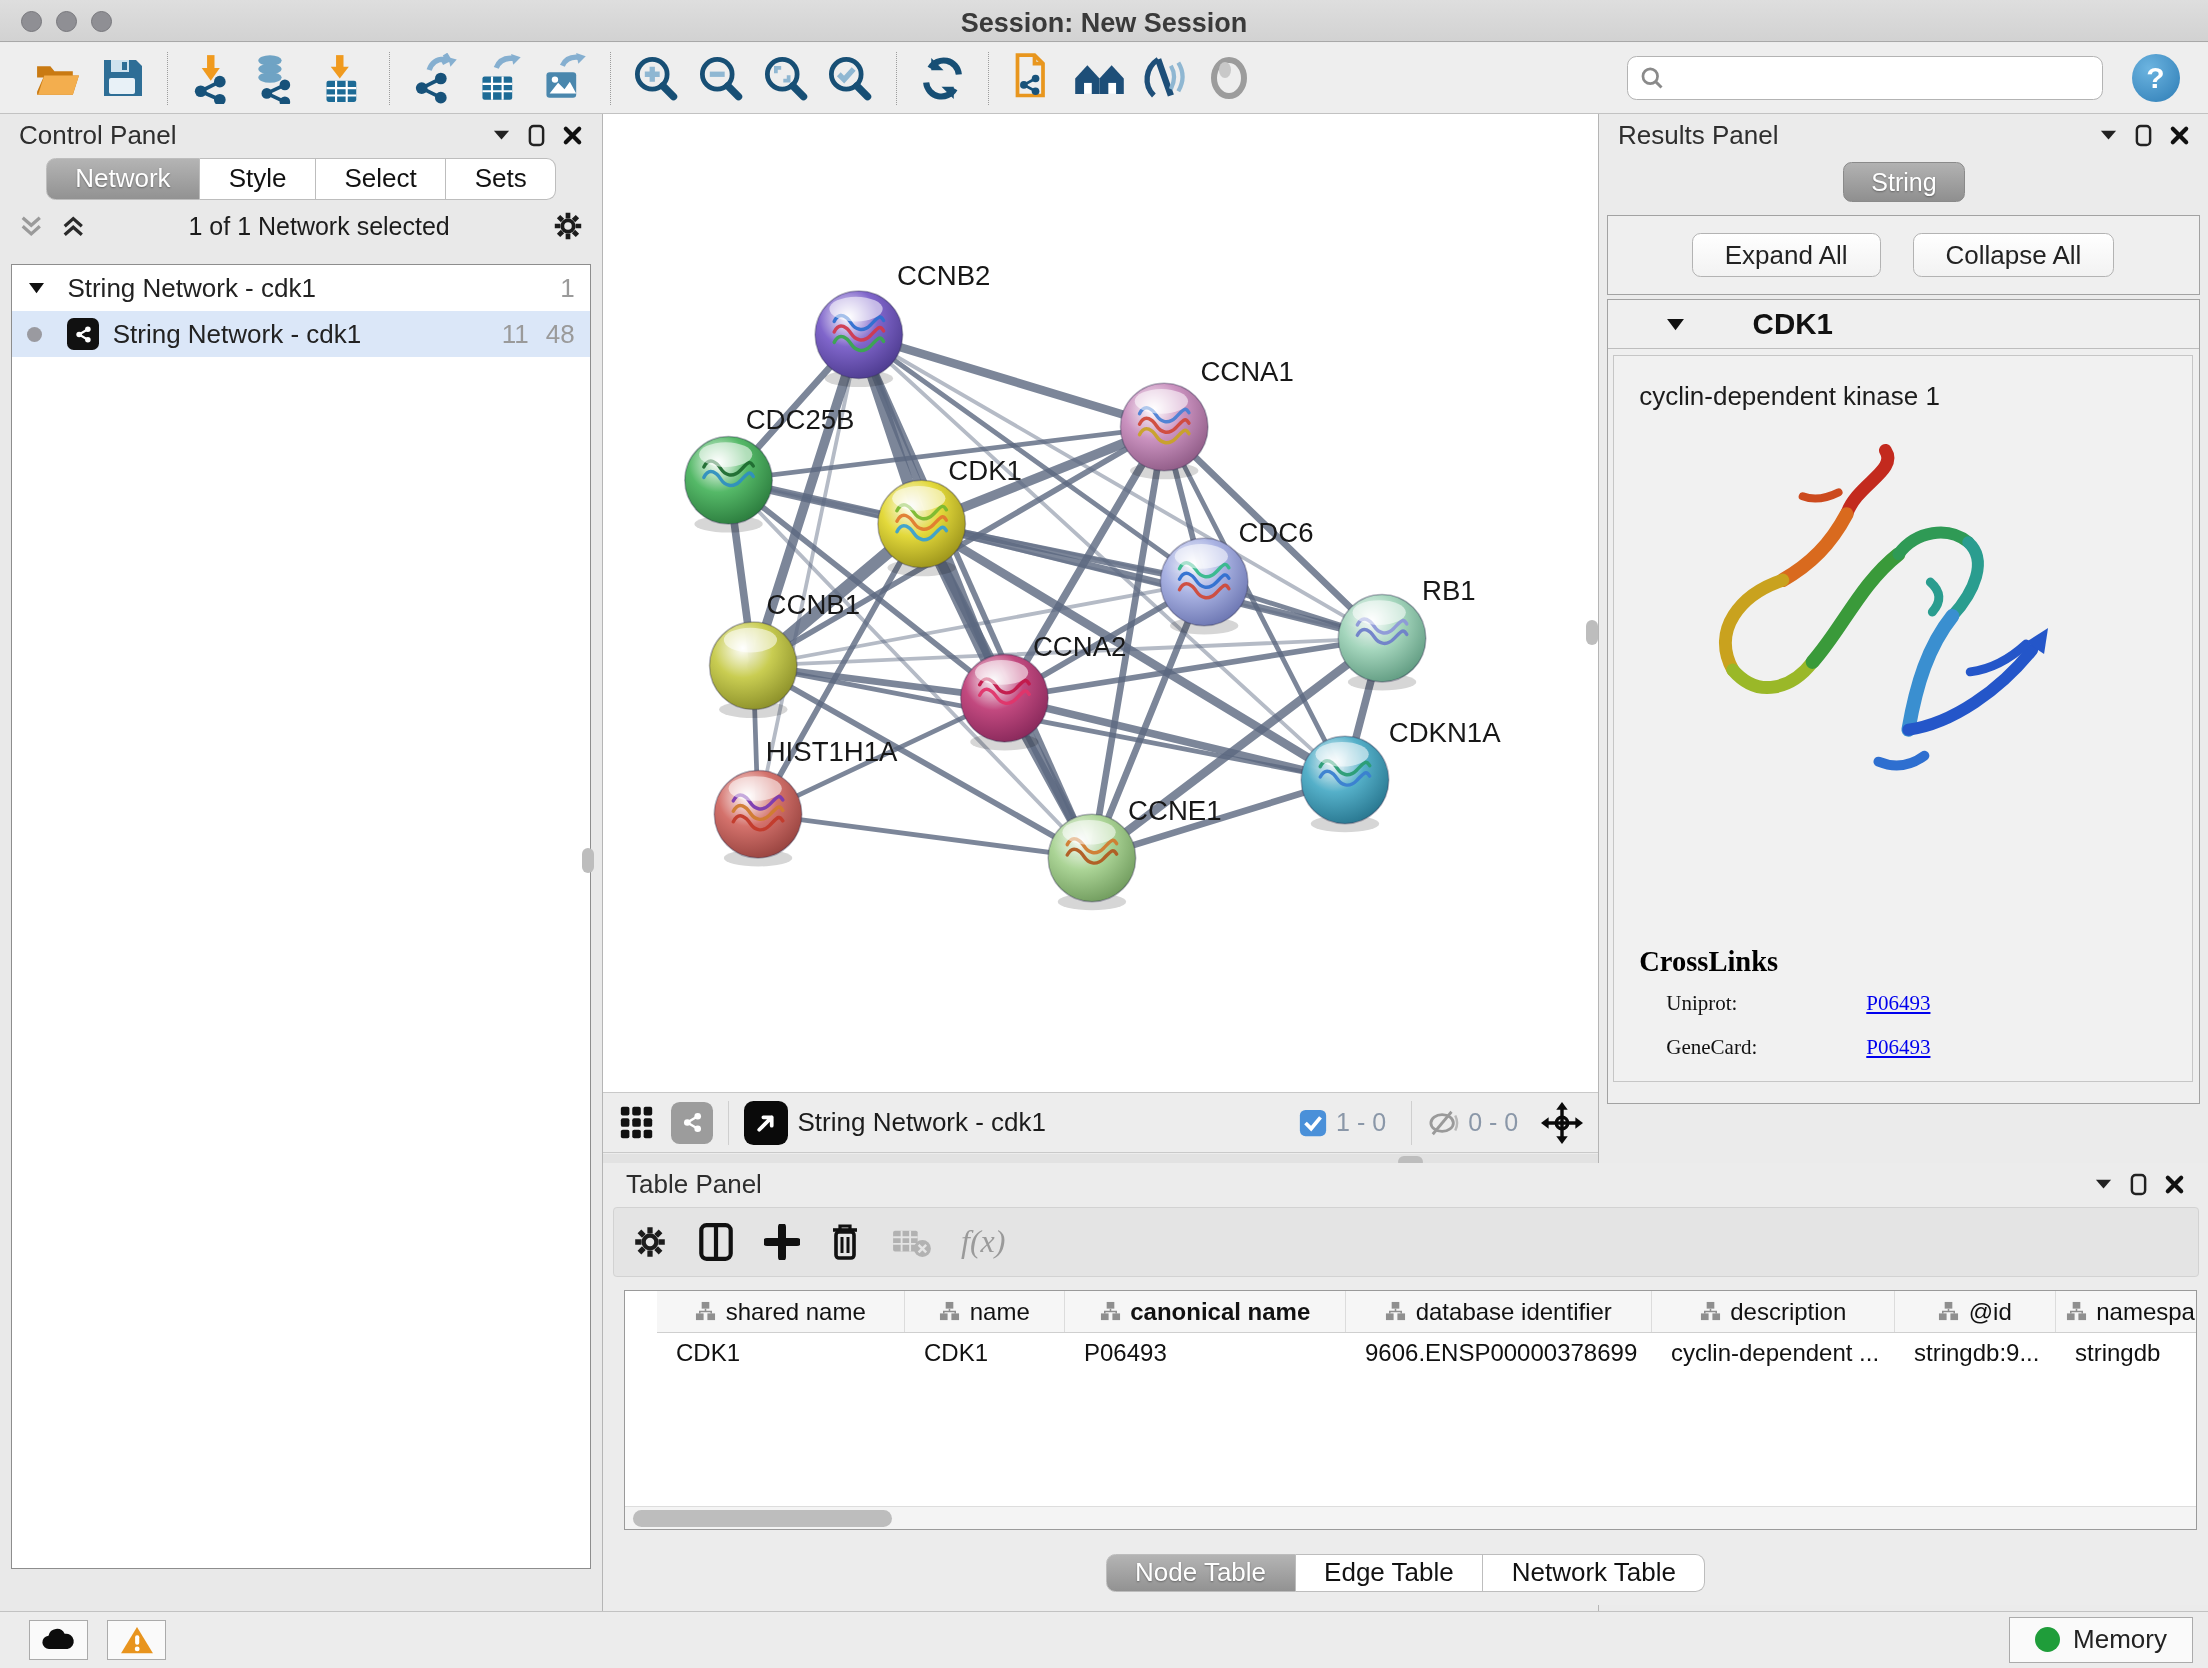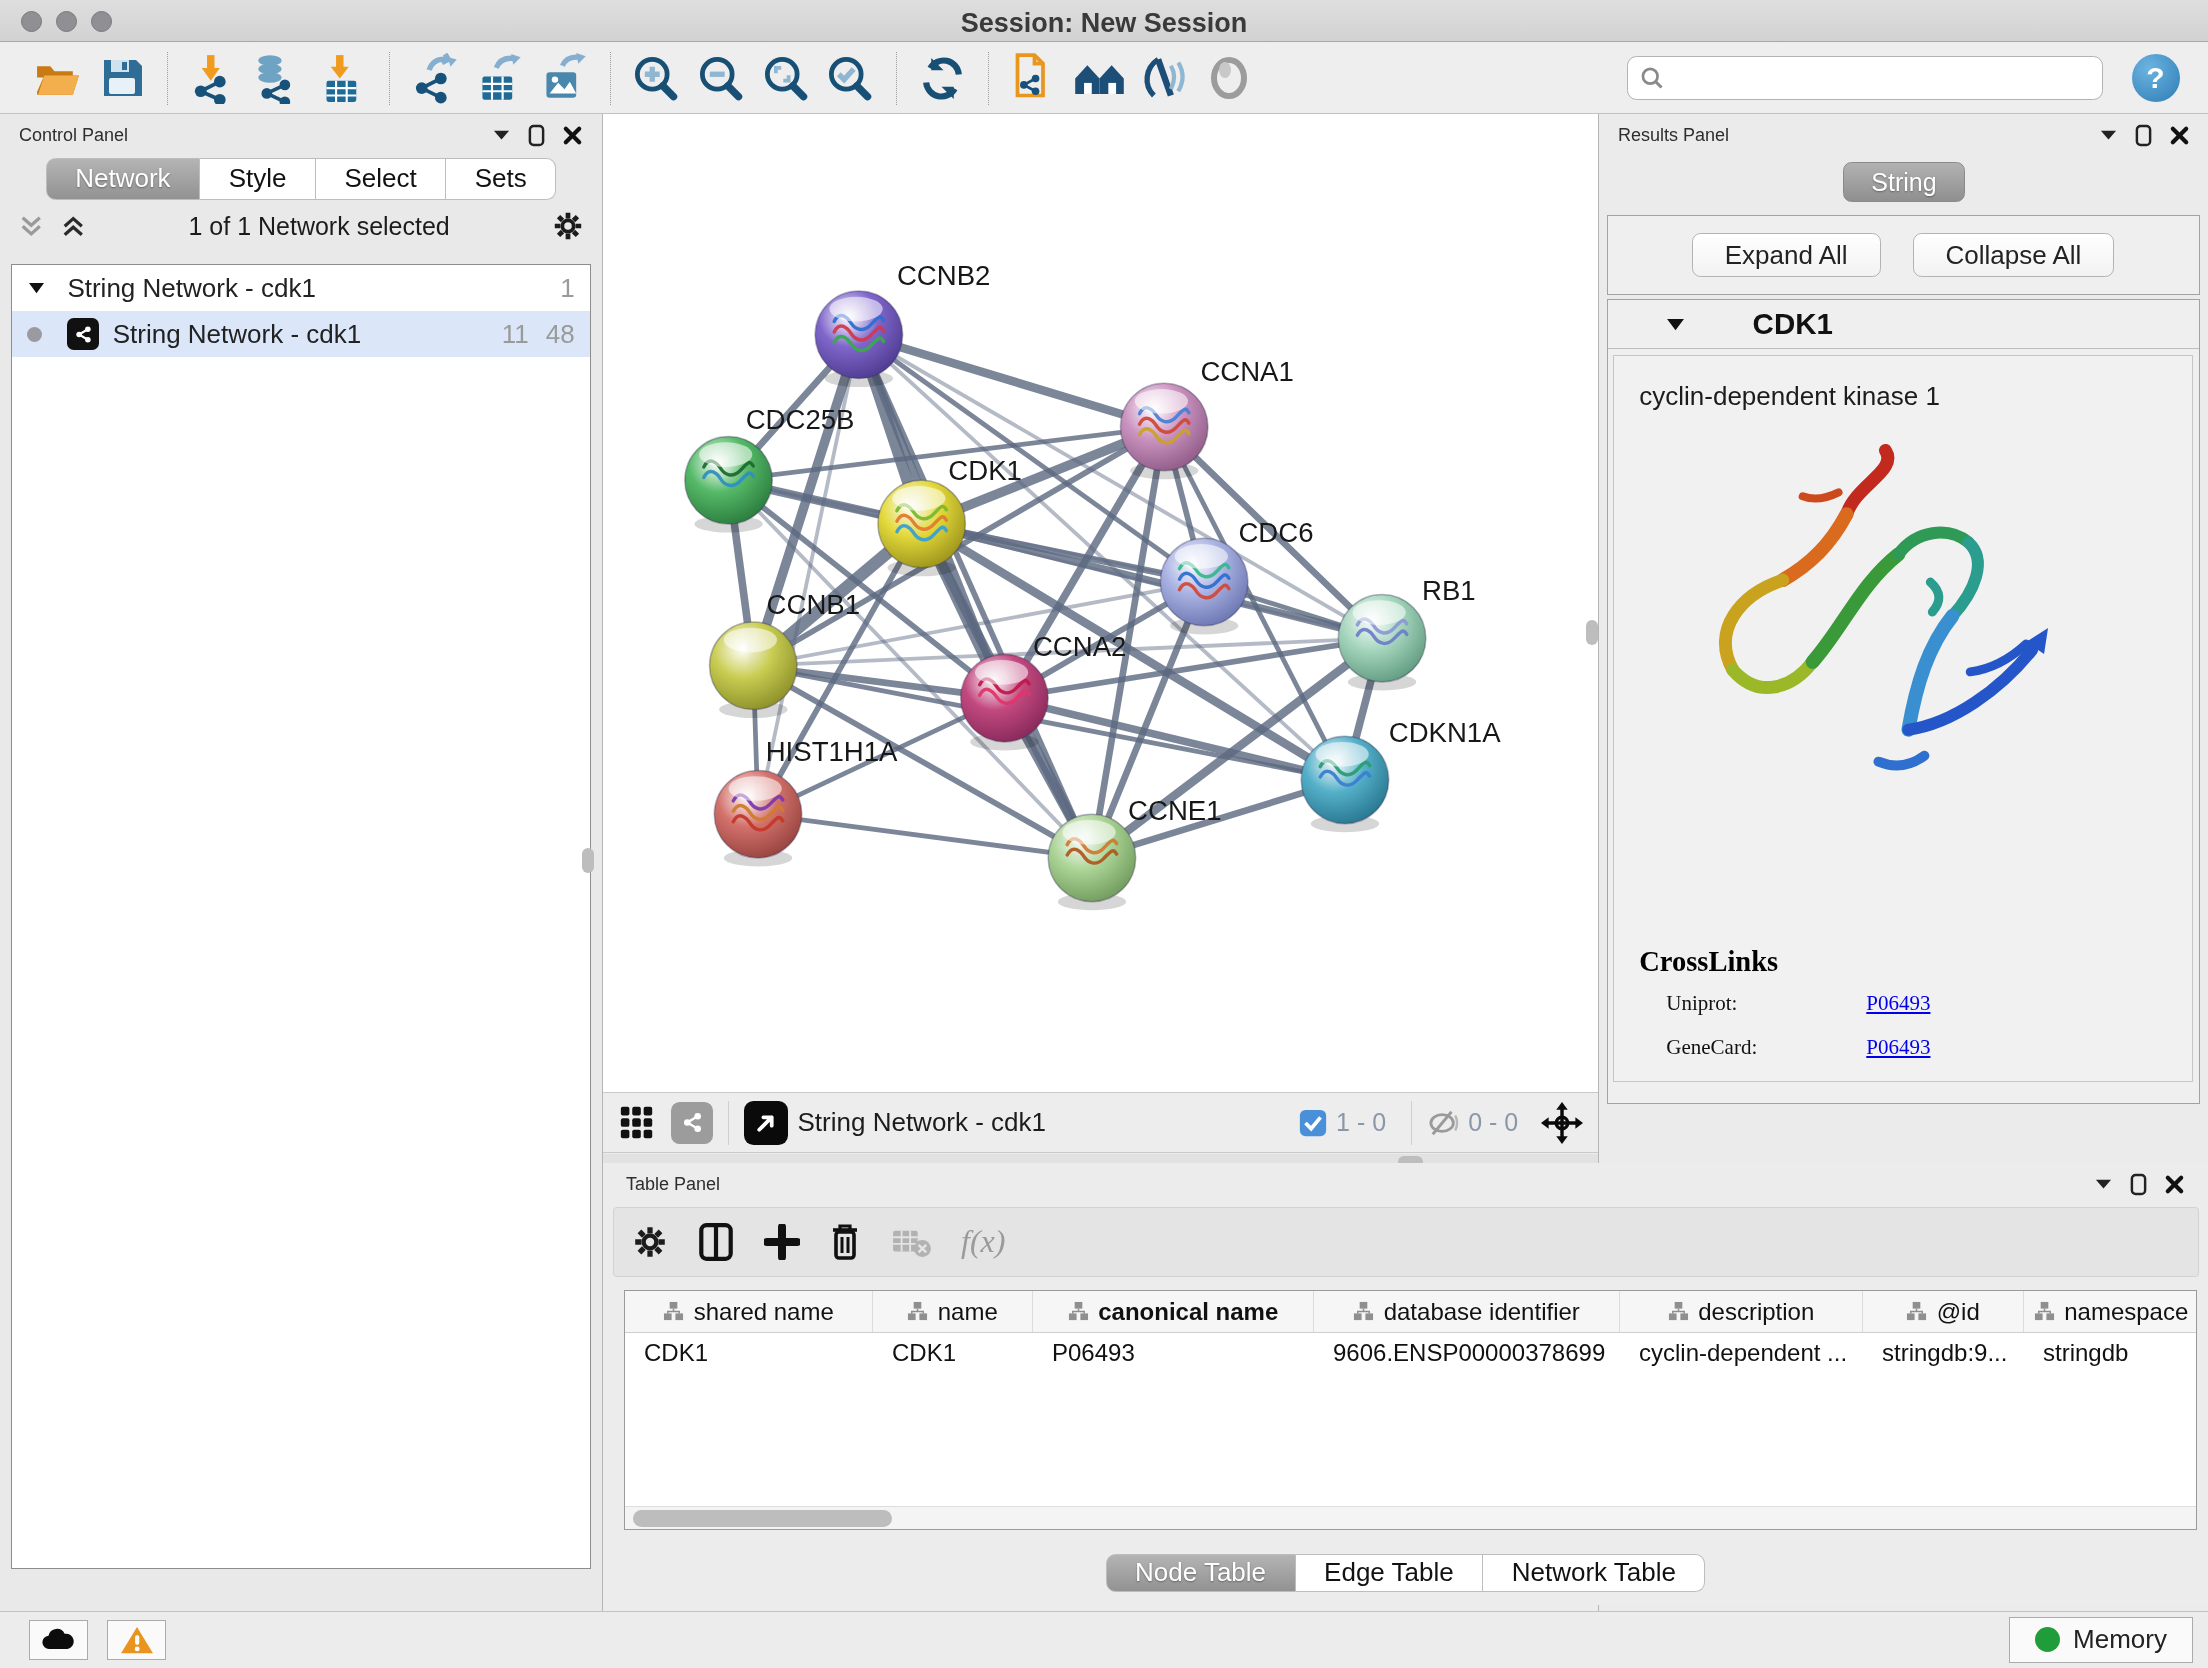--- a/index.html
+++ b/index.html
@@ -21,21 +21,21 @@
     border-bottom:1px solid #c2c2c2;display:flex;align-items:center;padding:0 25px;}
   .tbtn{width:55px;height:57px;display:flex;align-items:center;justify-content:center;
     margin:0 4.8px;border-radius:5.7px;}
   .tsep{width:0;height:53px;border-left:1.9px dotted #9c9c9c;margin:0 13.3px;}
   .tspacer{flex:1;}
   .searchbox{width:476px;height:44px;background:#fff;border:1px solid #b3b3b3;border-radius:9.5px;
     display:flex;align-items:center;padding:0 11.4px;margin-right:25px;}
   .searchbox input{border:none;outline:none;flex:1;font-size:23px;margin-left:7.6px;
     font-family:"Liberation Sans",sans-serif;background:transparent;}
   
-  .panel-title{font-size:18px;color:#2e2e2e;}
+  .panel-title{font-size:26px;color:#2e2e2e;}
   .win-icons{display:flex;align-items:center;gap:17px;}
   
   .seg{display:flex;}
   .seg .tab{height:42px;padding:0 28.5px;display:flex;align-items:center;justify-content:center;
     background:#fff;border:1px solid #bdbdbd;border-left:none;font-size:26px;color:#111;}
   .seg .tab:first-child{border-left:1px solid #bdbdbd;border-radius:9.5px 0 0 9.5px;}
   .seg .tab:last-child{border-radius:0 9.5px 9.5px 0;}
   .seg .tab.selected{background:linear-gradient(#b4b4b4,#929292);color:#fff;
     text-shadow:0 1px 1.9px rgba(0,0,0,.35);}
   
@@ -85,21 +85,21 @@
   .xl-row{display:flex;font-size:21px;margin:0 0 19px 27px;}
   .xl-row .xl-label{width:200px;color:#111;}
   .xl-row a{color:#0000ee;text-decoration:underline;}
   
   .table-panel{position:absolute;left:603px;top:1163px;width:1605px;height:442px;background:#ececec;}
   .tp-head{display:flex;align-items:center;justify-content:space-between;height:42px;padding:0 23px;}
   .tp-toolbar{height:70px;margin:1.9px 9.5px 0 9.5px;background:#e4e4e4;border:1px solid #d2d2d2;
     border-radius:3.8px;display:flex;align-items:center;padding:0 17px;gap:28.5px;}
   .fx{font-family:"Liberation Serif",serif;font-style:italic;font-size:32px;color:#9a9a9a;}
   .data-table{position:absolute;left:21px;top:127px;width:1573px;height:240px;background:#fff;
-    border:1.9px solid #9a9a9a;overflow:hidden;}
+    border:1.9px solid #9a9a9a;overflow:hidden;padding-left:32px;}
   .dt-header{display:flex;height:42px;background:#f6f6f6;border-bottom:1.9px solid #cfcfcf;}
   .dt-hcell{display:flex;align-items:center;justify-content:center;gap:9.5px;font-size:24px;color:#111;
     border-right:1px solid #dcdcdc;overflow:hidden;white-space:nowrap;flex-shrink:0;}
   .dt-row{display:flex;height:40px;}
   .dt-cell{display:flex;align-items:center;padding-left:19px;font-size:24px;color:#111;
     overflow:hidden;white-space:nowrap;flex-shrink:0;}
   .dt-hscroll{position:absolute;left:0;right:0;bottom:0;height:23px;background:#f4f4f4;
     border-top:1px solid #ddd;}
   .dt-thumb{position:absolute;left:7.6px;top:2.9px;width:259px;height:17px;background:#bdbdbd;border-radius:8.6px;}
   .tp-tabs{position:absolute;left:0;right:0;bottom:13.3px;display:flex;justify-content:center;}

